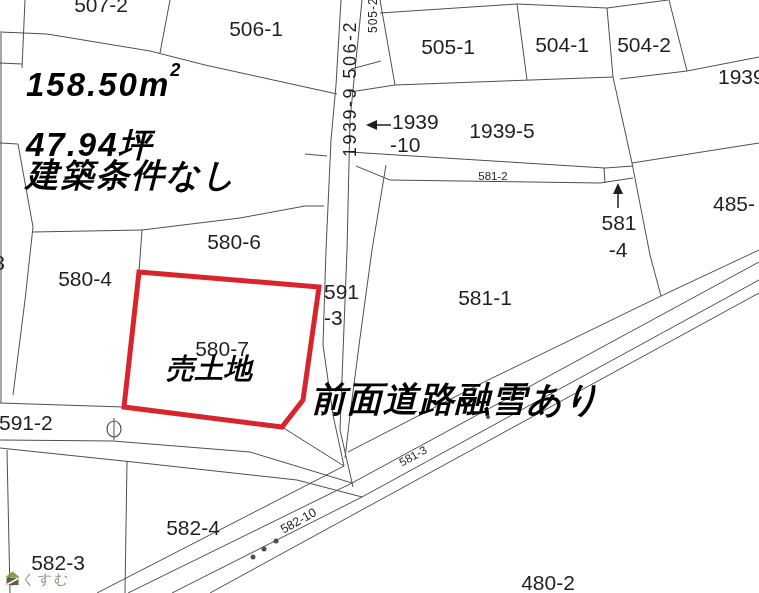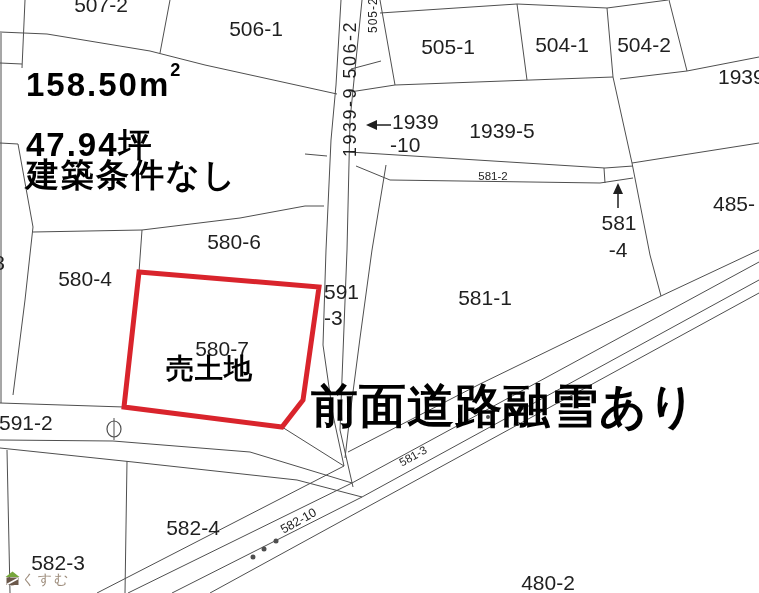--- a/index.html
+++ b/index.html
@@ -15,25 +15,25 @@
   .map-lines .arrowtail{stroke:var(--label);stroke-width:1.5;}
   .sale-outline{stroke:var(--highlight);stroke-width:5;fill:none;stroke-linejoin:miter;}
   text{fill:var(--label);font-family:"Liberation Sans", sans-serif;}
   .lbl{font-size:21px;}
   .lbl-sm{font-size:11.5px;}
   .lbl-rot{font-size:12.5px;}
   .lbl-vert{font-size:18px;letter-spacing:2.5px;}
   .lbl-vert-sm{font-size:12px;letter-spacing:1px;}
   .ann{
     position:absolute;font-weight:bold;color:var(--annotation);
-    font-size:33px;letter-spacing:2px;line-height:1.05;white-space:nowrap;
+    font-size:33px;letter-spacing:2px;line-height:1.05;white-space:nowrap;font-style:italic;
   }
   .ann sup{font-size:0.55em;position:relative;top:-0.45em;}
   .ann-sale{font-size:28px;letter-spacing:1px;}
-  .ann-road{font-size:47px;letter-spacing:1px;}
+  .ann-road{font-size:35px;letter-spacing:1px;}
   .watermark{
     position:absolute;left:5px;top:571px;display:flex;align-items:center;gap:4px;
     color:var(--watermark-text);font-size:14px;letter-spacing:2px;
   }
 </style>
 </head>
 <body>
 
 <div class="screen">
   <svg width="759" height="593" viewBox="0 0 759 593">

